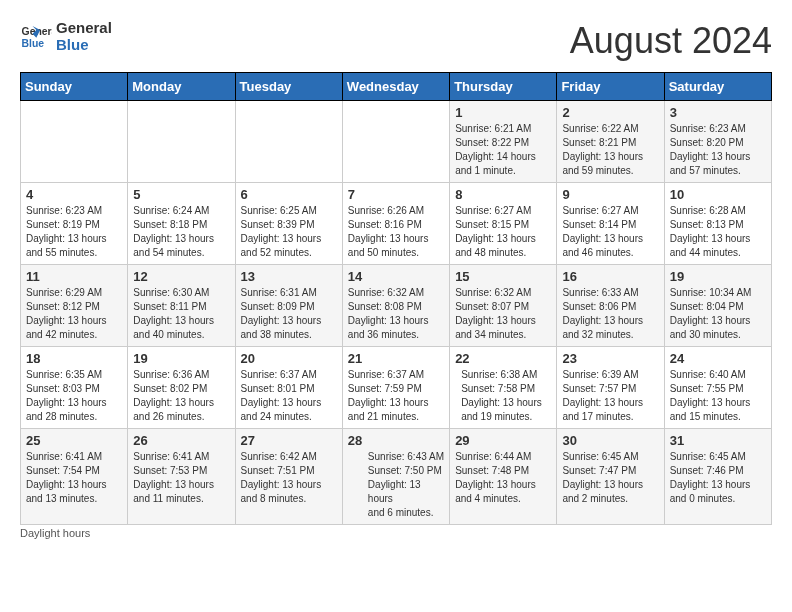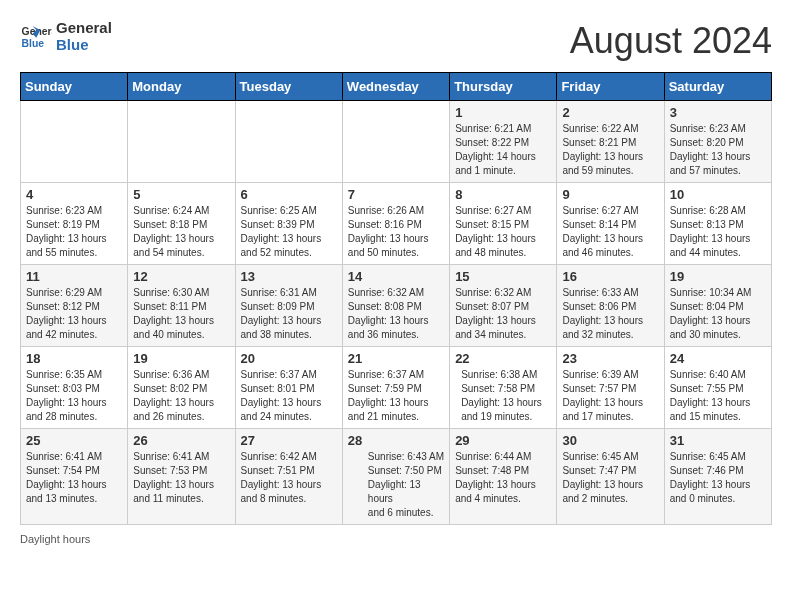--- a/index.html
+++ b/index.html
@@ -75,21 +75,21 @@
       display: block;
     }
     .day-info {
       font-size: 10px;
       line-height: 1.4;
       color: #333;
     }
     .footer-note {
       font-size: 11px;
       color: #555;
-      margin-top: 8px;
+      margin-top: 2px;
       text-align: left;
     }
     .empty-cell {
       background: #fff !important;
     }
   </style>
 </head>
 <body>
 
 <div class="header-section">

